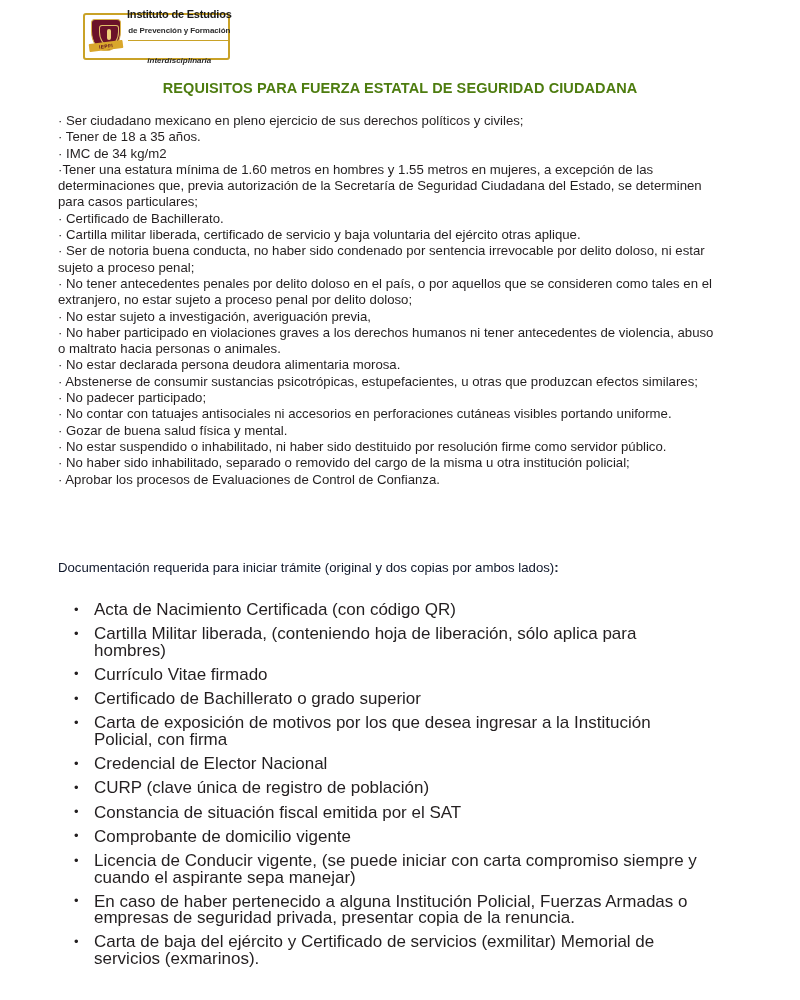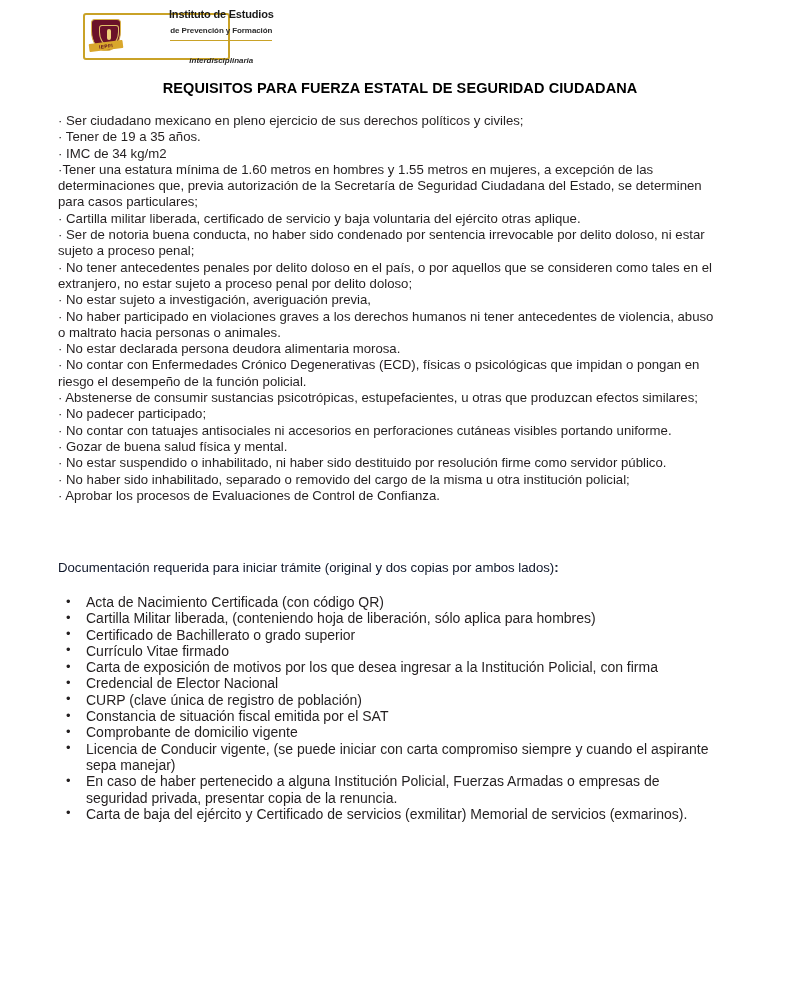--- a/index.html
+++ b/index.html
@@ -35,21 +35,20 @@
     width: 100%;
     height: 100%;
     box-sizing: border-box;
     border: 2px solid #c9a227;
     border-radius: 3px;
     background: #ffffff;
     display: flex;
     align-items: center;
     padding: 2px 4px;
     box-sizing: border-box;
-    gap: 42px;
   }
   .crest {
     width: 34px;
     height: 38px;
     flex: 0 0 34px;
     position: relative;
     margin-right: 4px;
   }
   .crest-shield {
     position: absolute;
@@ -139,21 +138,21 @@
   
   .doc-title {
     position: absolute;
     left: 0;
     top: 80px;
     width: 800px;
     text-align: center;
     font-size: 14.5px;
     font-weight: bold;
     letter-spacing: 0.1px;
-    color: #000000;
+    color: #4d7c0f;
   }
 
   
   .body-block {
     position: absolute;
     left: 58px;
     top: 113px;
     width: 660px;
   }
   .req-line {
@@ -181,24 +180,24 @@
     left: 58px;
     top: 594px;
     width: 662px;
     margin: 0;
     padding: 0;
     list-style: none;
   }
   .doc-list li {
     position: relative;
     padding-left: 28px;
-    font-size: 14px;
+    font-size: 17px;
     line-height: 16.3px;
     color: #231f20;
-    margin: 0;
+    margin: 8px;
   }
   .doc-list li::before {
     content: "\2022";
     position: absolute;
     left: 8px;
     top: -0.5px;
     font-size: 13px;
     color: #231f20;
   }
 </style>
@@ -223,48 +222,48 @@
         <div><span class="logo-l2">de Prevención y Formación</span></div>
         <div class="logo-l3">interdisciplinaria</div>
       </div>
     </div>
   </div>
 
   <div class="doc-title">REQUISITOS PARA FUERZA ESTATAL DE SEGURIDAD CIUDADANA</div>
 
   <div class="body-block">
       <div class="req-line">· Ser ciudadano mexicano en pleno ejercicio de sus derechos políticos y civiles;</div>
-      <div class="req-line">· Tener de 19 a 35 años.</div>
+      <div class="req-line">· Tener de 18 a 35 años.</div>
       <div class="req-line">· IMC de 34 kg/m2</div>
       <div class="req-line">·Tener una estatura mínima de 1.60 metros en hombres y 1.55 metros en mujeres, a excepción de las determinaciones que, previa autorización de la Secretaría de Seguridad Ciudadana del Estado, se determinen para casos particulares;</div>
+      <div class="req-line">· Certificado de Bachillerato.</div>
       <div class="req-line">· Cartilla militar liberada, certificado de servicio y baja voluntaria del ejército otras aplique.</div>
       <div class="req-line">· Ser de notoria buena conducta, no haber sido condenado por sentencia irrevocable por delito doloso, ni estar sujeto a proceso penal;</div>
       <div class="req-line">· No tener antecedentes penales por delito doloso en el país, o por aquellos que se consideren como tales en el extranjero, no estar sujeto a proceso penal por delito doloso;</div>
       <div class="req-line">· No estar sujeto a investigación, averiguación previa,</div>
       <div class="req-line">· No haber participado en violaciones graves a los derechos humanos ni tener antecedentes de violencia, abuso o maltrato hacia personas o animales.</div>
       <div class="req-line">· No estar declarada persona deudora alimentaria morosa.</div>
-      <div class="req-line">· No contar con Enfermedades Crónico Degenerativas (ECD), físicas o psicológicas que impidan o pongan en riesgo el desempeño de la función policial.</div>
       <div class="req-line">· Abstenerse de consumir sustancias psicotrópicas, estupefacientes, u otras que produzcan efectos similares;</div>
       <div class="req-line">· No padecer participado;</div>
       <div class="req-line">· No contar con tatuajes antisociales ni accesorios en perforaciones cutáneas visibles portando uniforme.</div>
       <div class="req-line">· Gozar de buena salud física y mental.</div>
       <div class="req-line">· No estar suspendido o inhabilitado, ni haber sido destituido por resolución firme como servidor público.</div>
       <div class="req-line">· No haber sido inhabilitado, separado o removido del cargo de la misma u otra institución policial;</div>
       <div class="req-line">· Aprobar los procesos de Evaluaciones de Control de Confianza.</div>
     </div>
 
   <div class="doc-intro">
     <span>Documentación requerida para iniciar trámite (original y dos copias por ambos lados)</span><b>:</b>
   </div>
 
   <ul class="doc-list">
       <li>Acta de Nacimiento Certificada (con código QR)</li>
       <li>Cartilla Militar liberada, (conteniendo hoja de liberación, sólo aplica para hombres)</li>
+      <li>Currículo Vitae firmado</li>
       <li>Certificado de Bachillerato o grado superior</li>
-      <li>Currículo Vitae firmado</li>
       <li>Carta de exposición de motivos por los que desea ingresar a la Institución Policial, con firma</li>
       <li>Credencial de Elector Nacional</li>
       <li>CURP (clave única de registro de población)</li>
       <li>Constancia de situación fiscal emitida por el SAT</li>
       <li>Comprobante de domicilio vigente</li>
       <li>Licencia de Conducir vigente, (se puede iniciar con carta compromiso siempre y cuando el aspirante sepa manejar)</li>
       <li>En caso de haber pertenecido a alguna Institución Policial, Fuerzas Armadas o empresas de seguridad privada, presentar copia de la renuncia.</li>
       <li>Carta de baja del ejército y Certificado de servicios (exmilitar) Memorial de servicios (exmarinos).</li>
     </ul>
 

